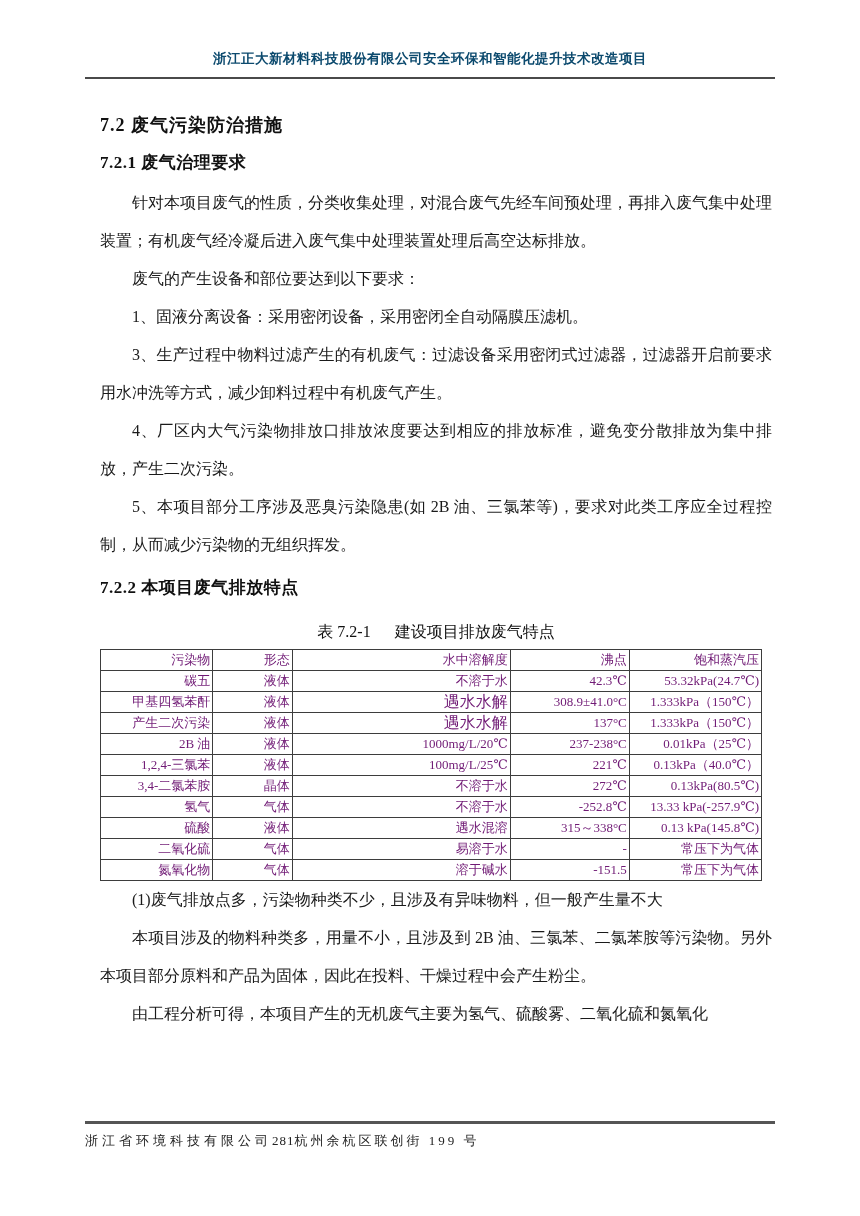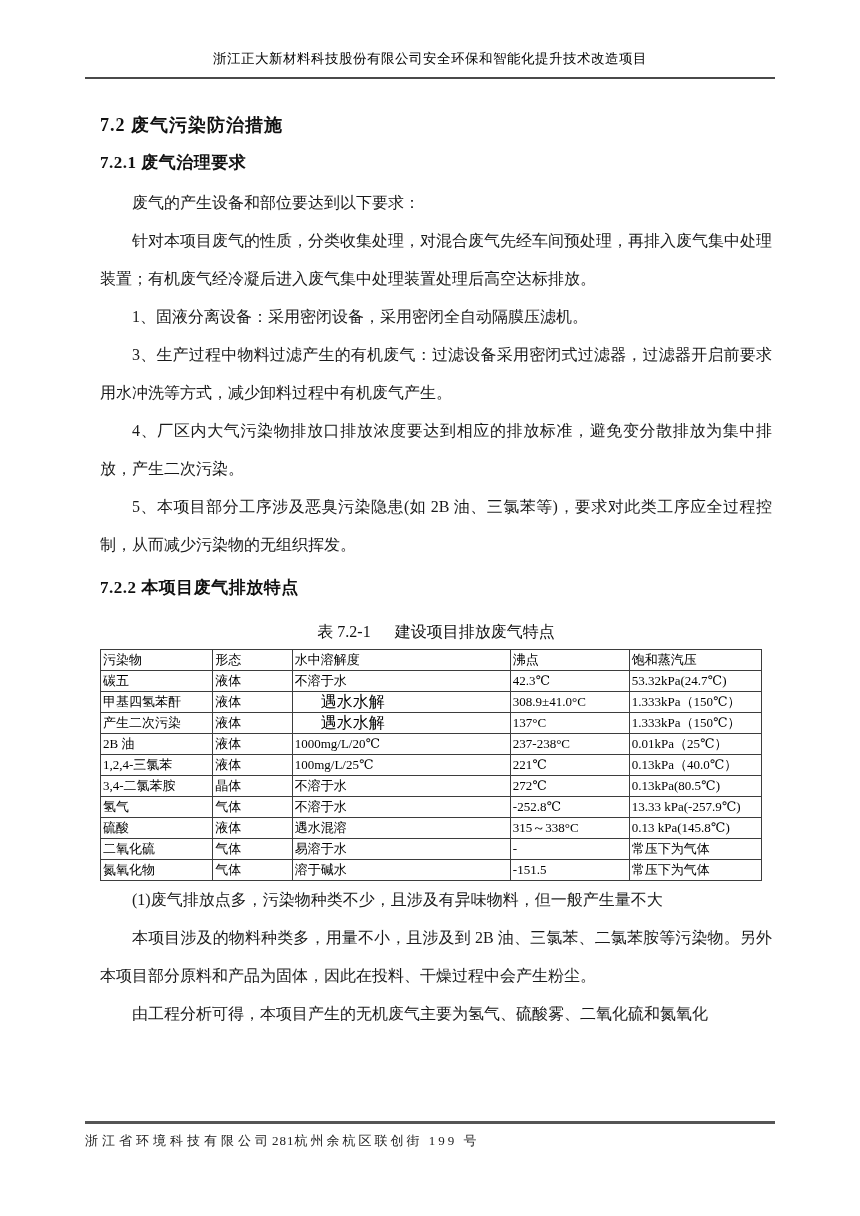--- a/index.html
+++ b/index.html
@@ -8,21 +8,21 @@
     width: 860px; height: 1216px;
     position: relative;
     font-family: "Liberation Serif", "DejaVu Serif", serif;
     color: #1a1a1a;
     overflow: hidden;
   }
   .page { width: 860px; height: 1216px; position: relative; background: #fff; }
 
   
   .doc-header { padding-top: 50px; text-align: center; }
-  .doc-header .h-title { font-size: 13.5px; color: #000000; letter-spacing: 0.5px; }
+  .doc-header .h-title { font-size: 13.5px; color: #0c4a6e; letter-spacing: 0.5px; font-weight: bold; }
   .doc-header .h-rule {
     margin: 9px 85px 0 85px;
     border: none; border-top: 2px solid #4a4a4a; height: 0;
   }
 
   
   .content { padding: 24px 88px 0 100px; }
 
   h1.sec {
     font-size: 18px; font-weight: bold; color: #111;
@@ -42,23 +42,23 @@
     text-align: center; font-size: 16px; margin: 23px 0 6px 0;
     color: #111; white-space: pre;
   }
   table.waste-table {
     border-collapse: collapse; width: 662px; margin-left: 0;
     table-layout: fixed;
   }
   table.waste-table th, table.waste-table td {
     border: 1px solid #3d3d3d;
     font-size: 13px; line-height: 16px;
-    text-align: left; vertical-align: middle;
+    text-align: right; vertical-align: middle;
     padding: 2px 2px; font-weight: normal;
-    height: 20px; color: #000000;
+    height: 20px; color: #701a75;
     overflow: hidden; white-space: nowrap;
   }
   table.waste-table .cell-large { font-size: 16px; padding-left: 28px; }
   col.c1 { width: 17%; } col.c2 { width: 12%; } col.c3 { width: 33%; }
   col.c4 { width: 18%; } col.c5 { width: 20%; }
 
   
   .doc-footer {
     position: absolute; left: 85px; right: 85px; top: 1121px;
     border-top: 3px solid #555;
@@ -77,22 +77,22 @@
 
   <div class="doc-header">
     <div class="h-title">浙江正大新材料科技股份有限公司安全环保和智能化提升技术改造项目</div>
     <hr class="h-rule">
   </div>
 
   <div class="content">
     <h1 class="sec">7.2 废气污染防治措施</h1>
     <h2 class="subsec">7.2.1 废气治理要求</h2>
 
+    <p class="body-p">针对本项目废气的性质，分类收集处理，对混合废气先经车间预处理，再排入废气集中处理装置；有机废气经冷凝后进入废气集中处理装置处理后高空达标排放。</p>
     <p class="body-p">废气的产生设备和部位要达到以下要求：</p>
-    <p class="body-p">针对本项目废气的性质，分类收集处理，对混合废气先经车间预处理，再排入废气集中处理装置；有机废气经冷凝后进入废气集中处理装置处理后高空达标排放。</p>
     <p class="body-p">1、固液分离设备：采用密闭设备，采用密闭全自动隔膜压滤机。</p>
     <p class="body-p">3、生产过程中物料过滤产生的有机废气：过滤设备采用密闭式过滤器，过滤器开启前要求用水冲洗等方式，减少卸料过程中有机废气产生。</p>
     <p class="body-p">4、厂区内大气污染物排放口排放浓度要达到相应的排放标准，避免变分散排放为集中排放，产生二次污染。</p>
     <p class="body-p">5、本项目部分工序涉及恶臭污染隐患(如 2B 油、三氯苯等)，要求对此类工序应全过程控制，从而减少污染物的无组织挥发。</p>
 
     <h2 class="subsec">7.2.2 本项目废气排放特点</h2>
 
     <div class="tbl-caption">表 7.2-1      建设项目排放废气特点</div>
 
     <table class="waste-table">

